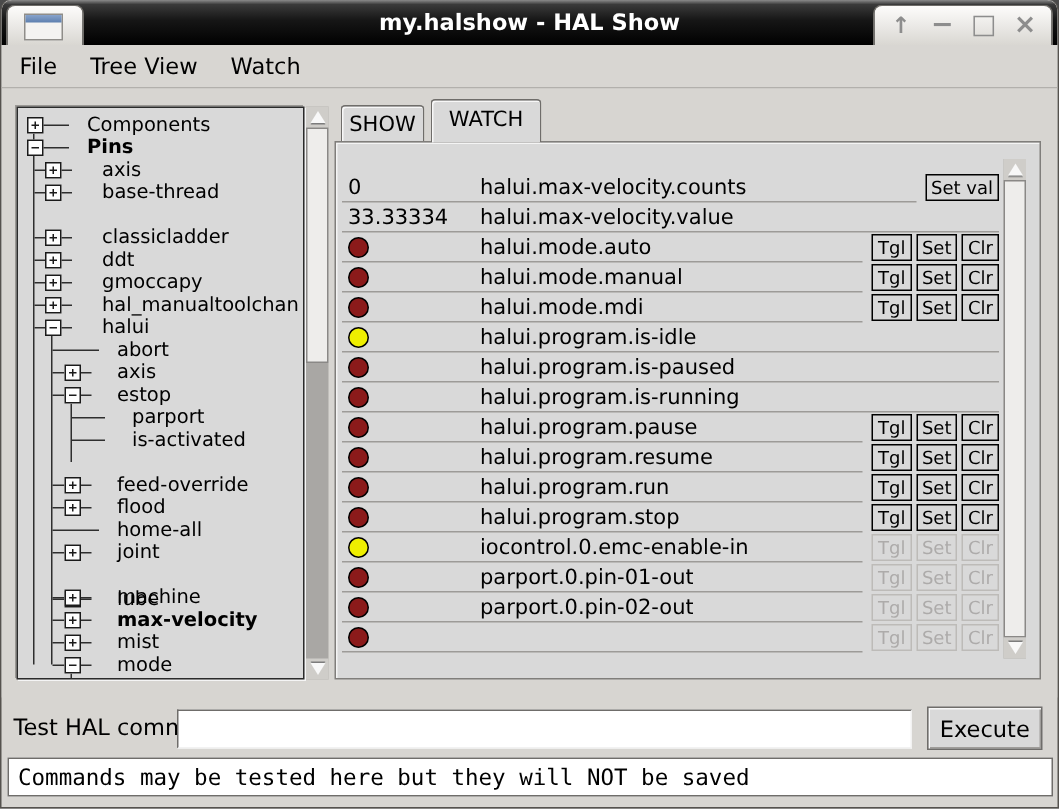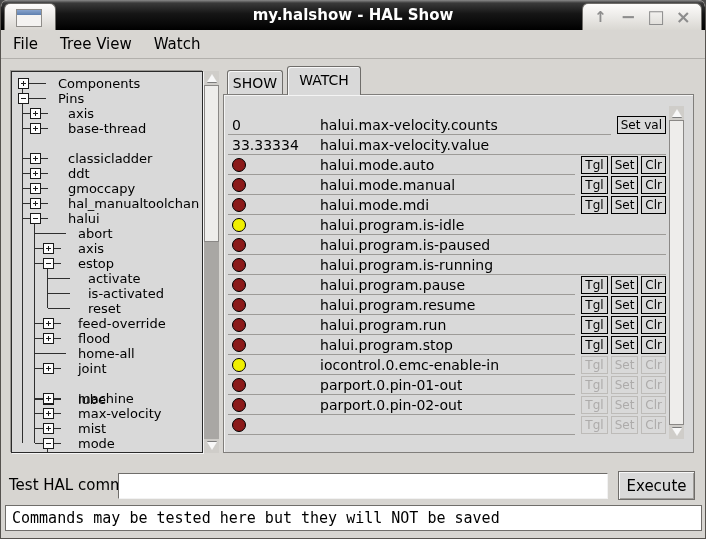--- a/index.html
+++ b/index.html
@@ -186,21 +186,21 @@
       <div class="tree-inner" id="tree-inner">
           <div class="vline" style="left: 10px; top: 17px; height: 354px;"></div>
           <div class="vline" style="left: 22px; top: 152px; height: 219px;"></div>
           <div class="vline" style="left: 35px; top: 197px; height: 39px;"></div>
           <div class="vline" style="left: 35px; top: 377px; height: 5px;"></div>
           <div class="tree-row" style="top: 4px;">
             <div class="hline" style="left: 16px; width: 18px;"></div>
             <div class="expander plus" style="left: 6px;"></div>
             <span class="tree-label" style="left: 46px;">Components</span>
           </div>
-          <div class="tree-row" style="top: 19px;">
+          <div class="tree-row" style="top: 19px; font-weight: bold;">
             <div class="hline" style="left: 16px; width: 18px;"></div>
             <div class="expander minus" style="left: 6px;"></div>
             <span class="tree-label" style="left: 46px;">Pins</span>
           </div>
           <div class="tree-row" style="top: 34px;">
             <div class="hline" style="left: 11px; width: 7px;"></div>
             <div class="hline" style="left: 28px; width: 8px;"></div>
             <div class="expander plus" style="left: 18px;"></div>
             <span class="tree-label" style="left: 56px;">axis</span>
           </div>
@@ -251,30 +251,26 @@
             <span class="tree-label" style="left: 66px;">axis</span>
           </div>
           <div class="tree-row" style="top: 184px;">
             <div class="hline" style="left: 23px; width: 8px;"></div>
             <div class="hline" style="left: 41px; width: 8px;"></div>
             <div class="expander minus" style="left: 31px;"></div>
             <span class="tree-label" style="left: 66px;">estop</span>
           </div>
           <div class="tree-row" style="top: 199px;">
             <div class="hline" style="left: 36px; width: 22px;"></div>
-            <span class="tree-label" style="left: 76px;">activate</span>
+            <span class="tree-label" style="left: 76px;">parport</span>
           </div>
           <div class="tree-row" style="top: 214px;">
             <div class="hline" style="left: 36px; width: 22px;"></div>
             <span class="tree-label" style="left: 76px;">is-activated</span>
           </div>
-          <div class="tree-row" style="top: 229px;">
-            <div class="hline" style="left: 36px; width: 22px;"></div>
-            <span class="tree-label" style="left: 76px;">reset</span>
-          </div>
           <div class="tree-row" style="top: 244px; text-align: center;">
             <div class="hline" style="left: 23px; width: 8px;"></div>
             <div class="hline" style="left: 41px; width: 8px;"></div>
             <div class="expander plus" style="left: 31px;"></div>
             <span class="tree-label" style="left: 66px;">feed-override</span>
           </div>
           <div class="tree-row" style="top: 259px;">
             <div class="hline" style="left: 23px; width: 8px;"></div>
             <div class="hline" style="left: 41px; width: 8px;"></div>
             <div class="expander plus" style="left: 31px;"></div>
@@ -295,21 +291,21 @@
             <div class="hline" style="left: 41px; width: 8px;"></div>
             <div class="expander plus" style="left: 31px;"></div>
             <span class="tree-label" style="left: 66px;">lube</span>
           </div>
           <div class="tree-row" style="top: 319px;">
             <div class="hline" style="left: 23px; width: 8px;"></div>
             <div class="hline" style="left: 41px; width: 8px;"></div>
             <div class="expander plus" style="left: 31px;"></div>
             <span class="tree-label" style="left: 66px;">machine</span>
           </div>
-          <div class="tree-row" style="top: 334px;">
+          <div class="tree-row" style="top: 334px; font-weight: bold;">
             <div class="hline" style="left: 23px; width: 8px;"></div>
             <div class="hline" style="left: 41px; width: 8px;"></div>
             <div class="expander plus" style="left: 31px;"></div>
             <span class="tree-label" style="left: 66px;">max-velocity</span>
           </div>
           <div class="tree-row" style="top: 349px;">
             <div class="hline" style="left: 23px; width: 8px;"></div>
             <div class="hline" style="left: 41px; width: 8px;"></div>
             <div class="expander plus" style="left: 31px;"></div>
             <span class="tree-label" style="left: 66px;">mist</span>

